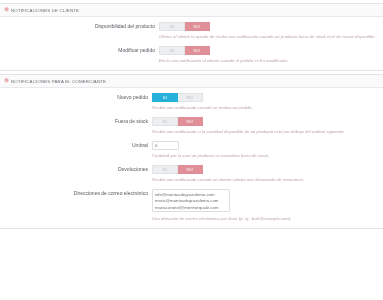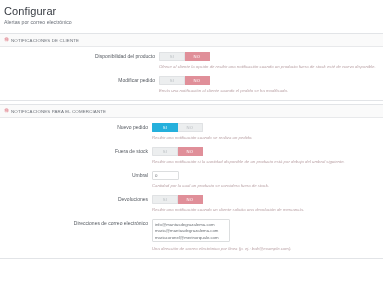--- a/index.html
+++ b/index.html
@@ -148,24 +148,20 @@
 
   
   .lbl-w-140 { width: 155px; }
   .lbl-w-130 { width: 148px; }
 </style>
 </head>
 <body>
 
 <div class="page">
 
-  <div class="page-head">
-    <div class="page-title">Configurar</div>
-    <div class="page-sub">Alertas por correo electrónico</div>
-  </div>
 
   <div id="sections-host">
       <div class="panel">
         <div class="panel-head">
           <span class="gear-icon"><svg width="5" height="5" viewBox="0 0 16 16">
               <path fill="#d9606e" d="M8 5.3a2.7 2.7 0 1 0 0 5.4 2.7 2.7 0 0 0 0-5.4zm0 4.1a1.4 1.4 0 1 1 0-2.8 1.4 1.4 0 0 1 0 2.8z"></path>
               <path fill="#d9606e" d="M14.2 9.1l-1.2-.4a5 5 0 0 0 0-1.4l1.2-.4a.5.5 0 0 0 .3-.6l-.5-1.4a.5.5 0 0 0-.6-.3l-1.2.4a5 5 0 0 0-1-1l.4-1.2a.5.5 0 0 0-.3-.6L9.9 1.2a.5.5 0 0 0-.6.3l-.4 1.2a5 5 0 0 0-1.4 0l-.4-1.2a.5.5 0 0 0-.6-.3L5.1 1.7a.5.5 0 0 0-.3.6l.4 1.2a5 5 0 0 0-1 1l-1.2-.4a.5.5 0 0 0-.6.3l-.5 1.4a.5.5 0 0 0 .3.6l1.2.4a5 5 0 0 0 0 1.4l-1.2.4a.5.5 0 0 0-.3.6l.5 1.4a.5.5 0 0 0 .6.3l1.2-.4a5 5 0 0 0 1 1l-.4 1.2a.5.5 0 0 0 .3.6l1.4.5a.5.5 0 0 0 .6-.3l.4-1.2a5 5 0 0 0 1.4 0l.4 1.2a.5.5 0 0 0 .6.3l1.4-.5a.5.5 0 0 0 .3-.6l-.4-1.2a5 5 0 0 0 1-1l1.2.4a.5.5 0 0 0 .6-.3l.5-1.4a.5.5 0 0 0-.3-.6zM8 11.8A3.8 3.8 0 1 1 8 4.2a3.8 3.8 0 0 1 0 7.6z"></path>
             </svg></span>
           <span class="panel-head-title">NOTIFICACIONES DE CLIENTE</span>
         </div>

